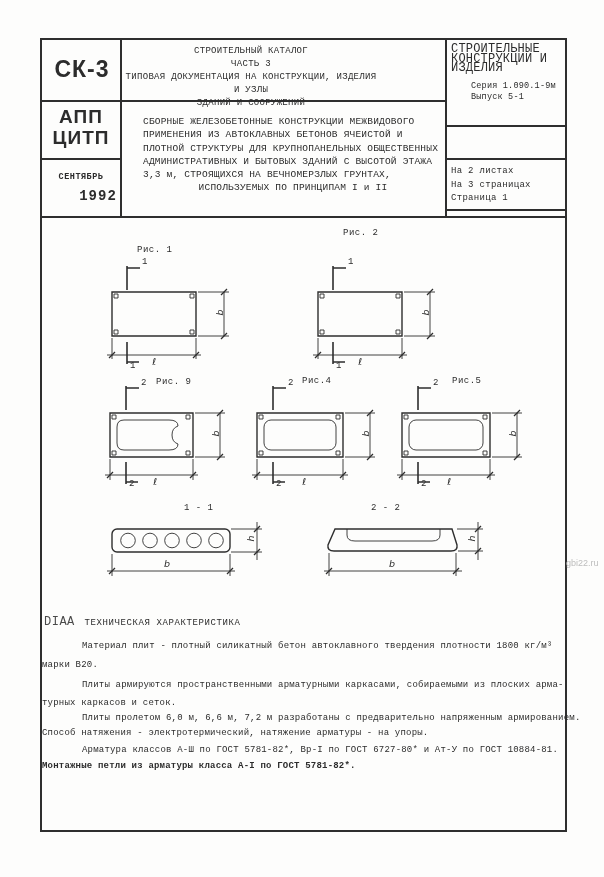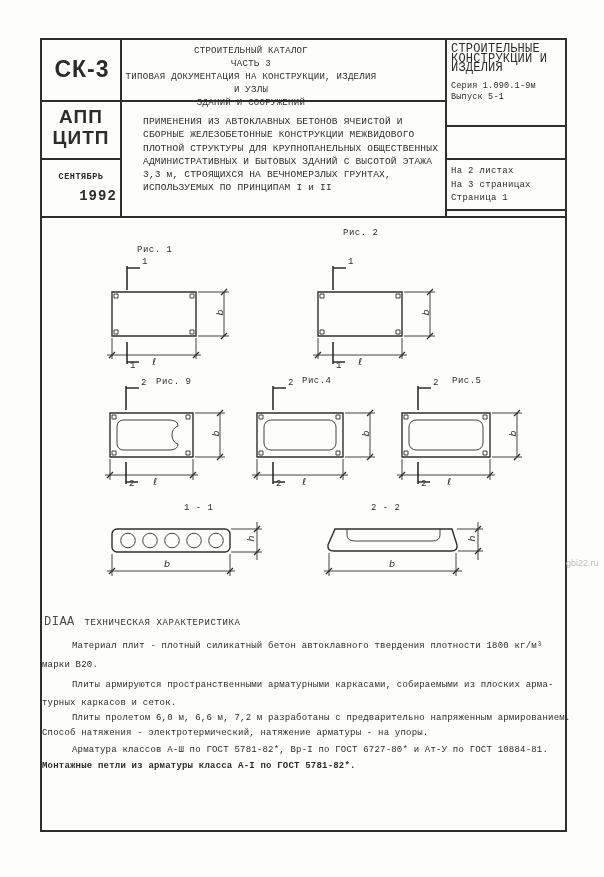--- a/index.html
+++ b/index.html
@@ -9,29 +9,29 @@
   .frame{position:absolute;left:40px;top:38px;width:527px;height:794px;
          border:2px solid #2e2e2e;box-sizing:border-box;}
   .ln{position:absolute;background:#2e2e2e;}
   .cap{font-size:9px;letter-spacing:.5px;white-space:nowrap;}
   .dim{font-family:"DejaVu Sans",sans-serif;font-style:italic;font-size:9.5px;white-space:nowrap;}
   .rot{transform:rotate(-90deg);transform-origin:center;}
   .code{font-family:"Liberation Sans",sans-serif;font-weight:bold;font-size:23px;letter-spacing:1px;}
   .cellcenter{display:flex;align-items:center;justify-content:center;text-align:center;}
   .tl{font-size:9px;line-height:13px;text-align:center;letter-spacing:.3px;}
   .rt{font-size:12px;line-height:9.5px;letter-spacing:.2px;}
-  .ser{font-size:8.5px;line-height:11px;letter-spacing:.2px;}
+  .ser{font-size:8.5px;line-height:11px;letter-spacing:.2px;margin-left:20px;}
   .org{font-family:"Liberation Sans",sans-serif;font-weight:bold;font-size:19px;line-height:21px;text-align:center;letter-spacing:1px;}
   .month{font-size:8.5px;font-weight:bold;letter-spacing:.5px;}
   .year{font-family:Liberation Mono, monospace;font-weight:bold;font-size:14px;letter-spacing:1px;padding-left:34px;}
   .desc{font-size:9.5px;line-height:13.3px;letter-spacing:.2px;white-space:nowrap;}
-  .desc .center{}
+  .desc .center{text-align:center;}
   .sheets{font-size:9px;line-height:13.5px;letter-spacing:.3px;}
   .tech{font-size:9px;letter-spacing:.2px;white-space:pre;}
-  .indent{padding-left:30px;}
+  .indent{padding-left:40px;}
   .bold{font-weight:bold;}
   .stamp{font-size:12px;color:#4a4a4a;letter-spacing:.5px;}
   .heading{font-size:9px;letter-spacing:.6px;}
   .wm{font-family:"Liberation Sans",sans-serif;font-size:9px;color:#bdbdbd;}
   svg{display:block;}
   svg *{vector-effect:non-scaling-stroke;}
   .sk{stroke:#2e2e2e;fill:none;stroke-width:1.4;}
   .thin{stroke:#2e2e2e;fill:none;stroke-width:.9;}
   .mk{stroke:#2e2e2e;fill:none;stroke-width:1.6;}
   .tick{stroke:#2e2e2e;stroke-width:1.3;}
@@ -74,22 +74,22 @@
     <div class="org">АПП</div>
     <div class="org">ЦИТП</div>
   </div>
 
   <div class="abs" style="left:42px;top:172px;width:78px;text-align:center">
     <div class="month">СЕНТЯБРЬ</div>
     <div class="year" style="margin-top:6px">1992</div>
   </div>
 
   <div class="abs desc" style="left:143px;top:115px;width:300px">
+    <div>СБОРНЫЕ ЖЕЛЕЗОБЕТОННЫЕ КОНСТРУКЦИИ МЕЖВИДОВОГО</div>
     <div>ПРИМЕНЕНИЯ ИЗ АВТОКЛАВНЫХ БЕТОНОВ ЯЧЕИСТОЙ И</div>
-    <div>СБОРНЫЕ ЖЕЛЕЗОБЕТОННЫЕ КОНСТРУКЦИИ МЕЖВИДОВОГО</div>
     <div>ПЛОТНОЙ СТРУКТУРЫ ДЛЯ КРУПНОПАНЕЛЬНЫХ ОБЩЕСТВЕННЫХ</div>
     <div>АДМИНИСТРАТИВНЫХ И БЫТОВЫХ ЗДАНИЙ С ВЫСОТОЙ ЭТАЖА</div>
     <div>3,3 м, СТРОЯЩИХСЯ НА ВЕЧНОМЕРЗЛЫХ ГРУНТАХ,</div>
     <div class="center">ИСПОЛЬЗУЕМЫХ ПО ПРИНЦИПАМ I и II</div>
   </div>
 
   <div class="abs sheets" style="left:451px;top:165px;width:112px">
     <div>На 2 листах</div>
     <div>На 3 страницах</div>
     <div>Страница 1</div>

